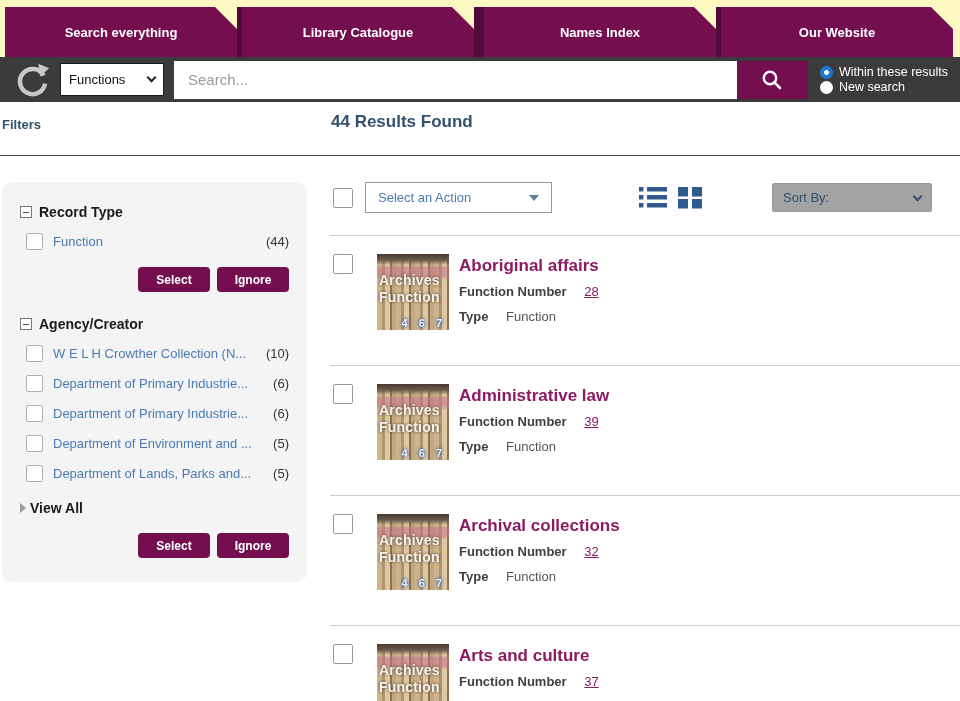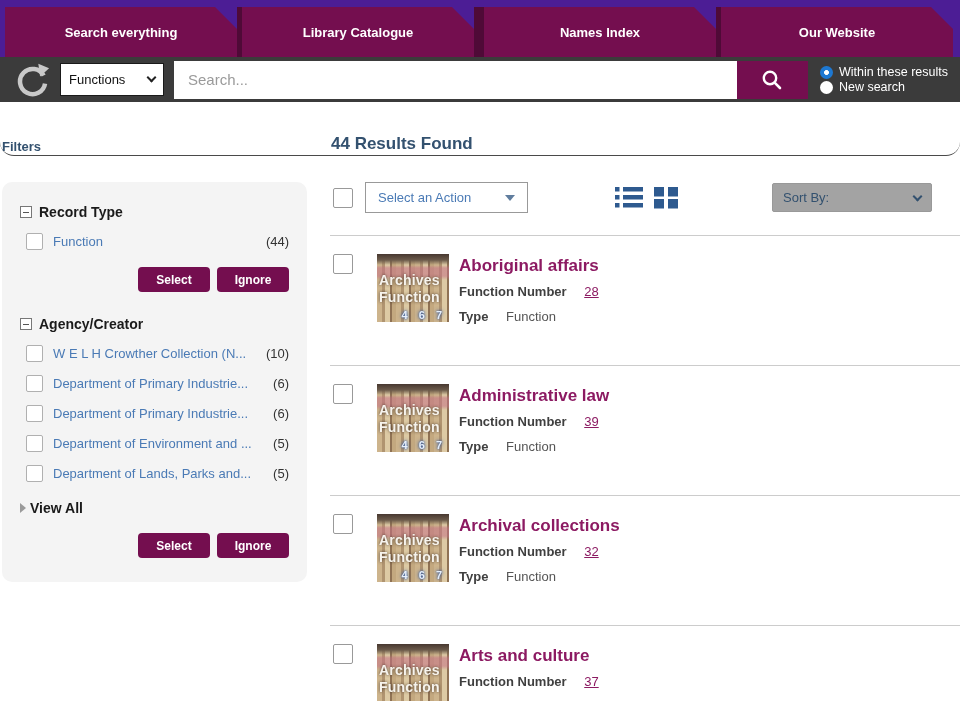--- a/index.html
+++ b/index.html
@@ -1,20 +1,20 @@
 <!DOCTYPE html>
 <html><head>
 <meta charset="utf-8">
 <style>
   * { margin:0; padding:0; box-sizing:border-box; }
   html,body { width:960px; height:701px; overflow:hidden; background:#fff;
     font-family:"Liberation Sans", sans-serif; }
 
   
-  .tabbar { height:57px; background:#4c1d95; display:flex; align-items:flex-end;
+  .tabbar { height:57px; background:#fef9c3; display:flex; align-items:flex-end;
     padding:0 7px 0 5px; }
   .tab { flex:1; height:50px; background:#740e4f; color:#fff; font-size:13px;
     font-weight:bold; display:flex; align-items:center; justify-content:center;
     clip-path:polygon(0 0, calc(100% - 22px) 0, 100% 22px, 100% 100%, 0 100%);
     cursor:pointer; }
   .tab.active { height:55px; background:#d3d3d3; color:#333; }
   .seam { width:5px; height:50px; background:#4f0a37; }
 
   
   .toolbar { height:45px; background:#3b3b3b; display:flex; align-items:center;
@@ -34,21 +34,21 @@
     display:flex; align-items:center; justify-content:center; cursor:pointer; }
   .radios { margin-left:12px; color:#fff; font-size:12.5px; line-height:15px;
     white-space:nowrap; }
   .radio-row { display:flex; align-items:center; gap:6px; cursor:pointer; }
   .radio { width:13px; height:13px; border-radius:50%; flex:0 0 13px; }
   .radio.on { background:radial-gradient(circle, #fff 0 2.2px, #1d78d2 2.4px); }
   .radio.off { background:#fff; }
 
   
   .headrow { display:flex; align-items:flex-end; border-bottom:1px solid #4a4a4a;
-    height:54px; padding-bottom:1px;border-radius:14px; }
+    height:54px; padding-bottom:23px; }
   .filters-title { width:331px; padding-left:2px; font-size:13px; font-weight:bold;
     color:#33516f; }
   .results-title { font-size:17px; font-weight:bold; color:#33516f; }
 
   
   .cols { display:flex; }
   .leftcol { width:330px; flex:0 0 330px; }
   .rightcol { flex:1; }
 
   
@@ -73,41 +73,41 @@
   .agency-head { margin-top:24px; }
   .viewall { display:flex; align-items:center; gap:4px; margin:18px 0 0 0;
     font-size:14px; font-weight:bold; color:#1a1a1a; cursor:pointer; }
   .tri-right { width:0; height:0; border-left:6px solid #9a9a9a;
     border-top:5px solid transparent; border-bottom:5px solid transparent; }
 
   
   .actionbar { display:flex; align-items:center; margin-top:26px; padding-left:3px; }
   .cb-lg { width:20px; height:20px; background:#fff; border:1px solid #999;
     border-radius:2px; cursor:pointer; flex:0 0 20px; }
-  .action-select { margin-left:12px; width:163px; height:31px; background:#fff;
+  .action-select { margin-left:12px; width:187px; height:31px; background:#fff;
     border:1px solid #999; display:flex; align-items:center; padding:0 12px;
     font-size:13px; color:#4a7ab5; cursor:pointer; }
   .tri-down { width:0; height:0; border-top:6px solid #607d9e;
     border-left:5px solid transparent; border-right:5px solid transparent;
     margin-left:auto; }
   .viewicons { display:flex; gap:9px; margin-left:86px; }
   .vicon { cursor:pointer; }
   .sort-select { margin-left:auto; margin-right:28px; width:160px; height:29px;
     background:#a3a3a3; border:1px solid #999; border-radius:2px; display:flex;
     align-items:center; padding:0 10px; font-size:13px; color:#33516f; cursor:pointer; }
   .sort-select .chevnavy { margin-left:auto; width:7px; height:7px;
     border-right:2px solid #33516f; border-bottom:2px solid #33516f;
     transform:rotate(45deg); margin-top:-3px; }
   .topline { border-top:1px solid #ccc; margin-top:22px; }
 
   
   .result { height:130px; border-bottom:1px solid #ccc; padding:18px 0 0 3px;
     display:flex; align-items:flex-start; }
   .result:last-child { border-bottom:none; }
-  .thumb { width:72px; height:68px; margin-left:24px; position:relative; overflow:hidden;
+  .thumb { width:72px; height:76px; margin-left:24px; position:relative; overflow:hidden;
     flex:0 0 72px; cursor:pointer;
     background:
       linear-gradient(180deg, #473830 0px, #6b5a4a 6px, rgba(0,0,0,0) 11px),
       linear-gradient(180deg, rgba(0,0,0,0) 11px, rgba(196,112,132,0.55) 14px, rgba(196,112,132,0.55) 22px, rgba(0,0,0,0) 26px),
       repeating-linear-gradient(90deg, #cdb48c 0 5px, #b09470 5px 8px, #ddcaa4 8px 13px, #8f7254 13px 15px, #c3a87f 15px 19px); }
   .thumb .tline { position:absolute; left:2px; color:#f6f3ec; font-size:14px;
     font-weight:bold; text-shadow:0 0 3px rgba(60,40,30,0.9); letter-spacing:0.2px; }
   .thumb .t1 { top:18px; }
   .thumb .t2 { top:35px; }
   .thumb .digits { position:absolute; bottom:1px; right:3px; font-size:11px;

